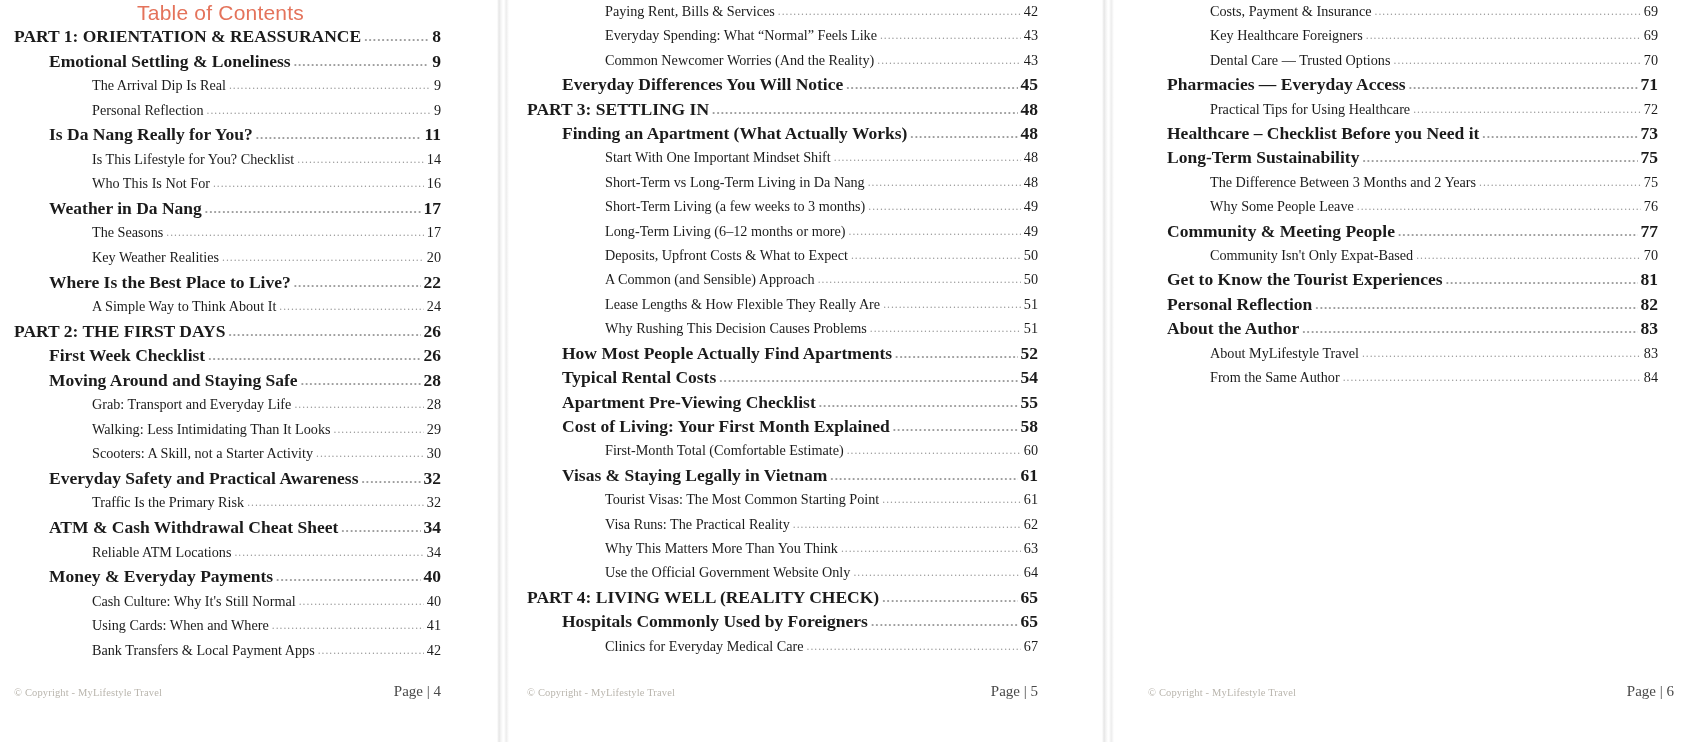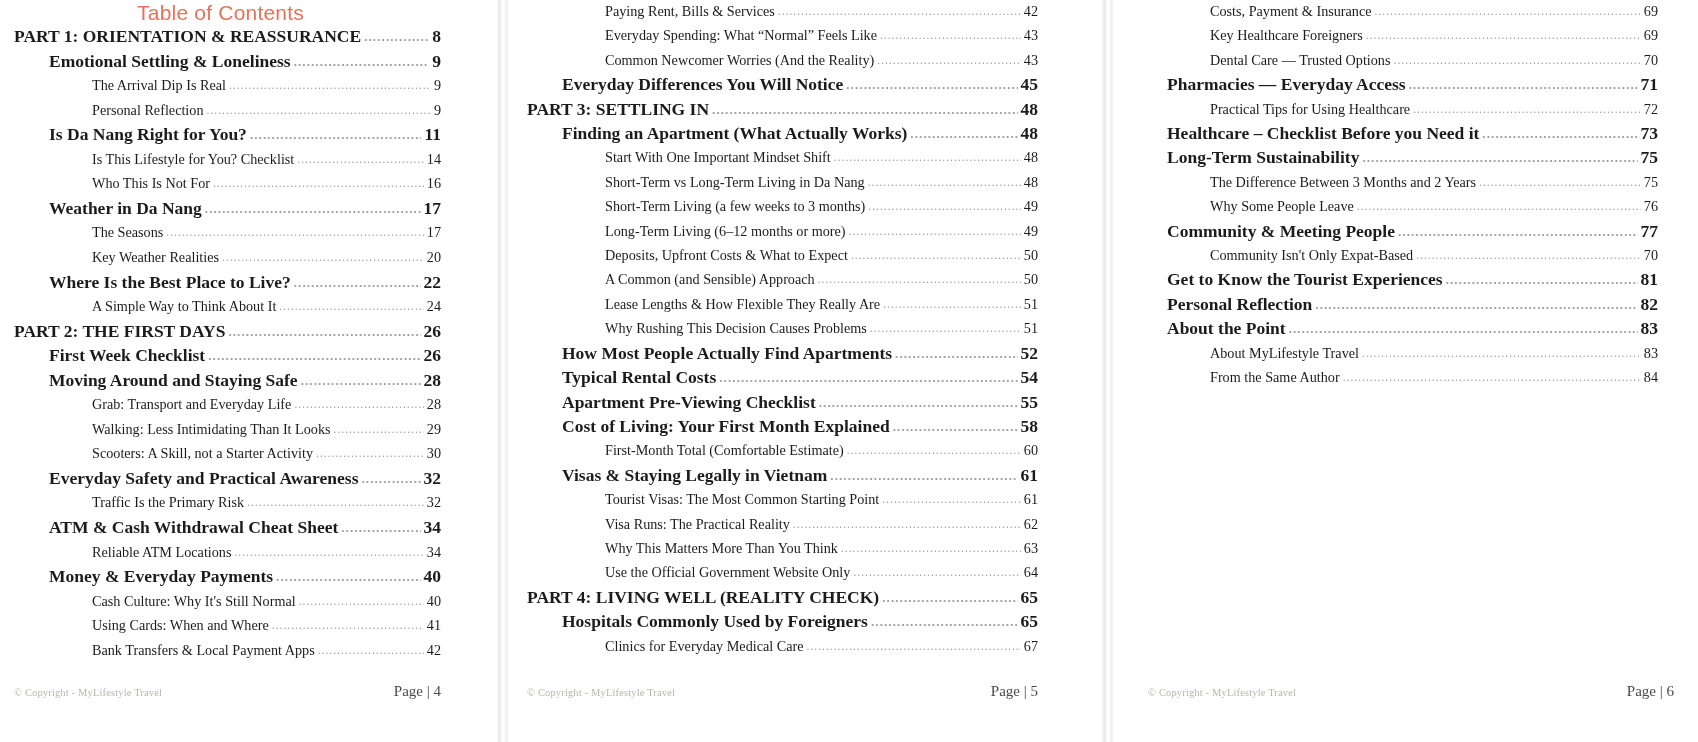--- a/index.html
+++ b/index.html
@@ -166,21 +166,21 @@
           <span class="txt">The Arrival Dip Is Real</span>
           <span class="leader">........................................................................................................................</span>
           <span class="pg">9</span>
         </div>
         <div class="row lvl-h2">
           <span class="txt">Personal Reflection</span>
           <span class="leader">........................................................................................................................</span>
           <span class="pg">9</span>
         </div>
         <div class="row lvl-h1">
-          <span class="txt">Is Da Nang Right for You?</span>
+          <span class="txt">Is Da Nang Really for You?</span>
           <span class="leader">........................................................................................................................</span>
           <span class="pg">11</span>
         </div>
         <div class="row lvl-h2">
           <span class="txt">Is This Lifestyle for You? Checklist</span>
           <span class="leader">........................................................................................................................</span>
           <span class="pg">14</span>
         </div>
         <div class="row lvl-h2">
           <span class="txt">Who This Is Not For</span>
@@ -498,21 +498,21 @@
           <span class="txt">Get to Know the Tourist Experiences</span>
           <span class="leader">........................................................................................................................</span>
           <span class="pg">81</span>
         </div>
         <div class="row lvl-h1">
           <span class="txt">Personal Reflection</span>
           <span class="leader">........................................................................................................................</span>
           <span class="pg">82</span>
         </div>
         <div class="row lvl-h1">
-          <span class="txt">About the Point</span>
+          <span class="txt">About the Author</span>
           <span class="leader">........................................................................................................................</span>
           <span class="pg">83</span>
         </div>
         <div class="row lvl-h2">
           <span class="txt">About MyLifestyle Travel</span>
           <span class="leader">........................................................................................................................</span>
           <span class="pg">83</span>
         </div>
         <div class="row lvl-h2">
           <span class="txt">From the Same Author</span>

